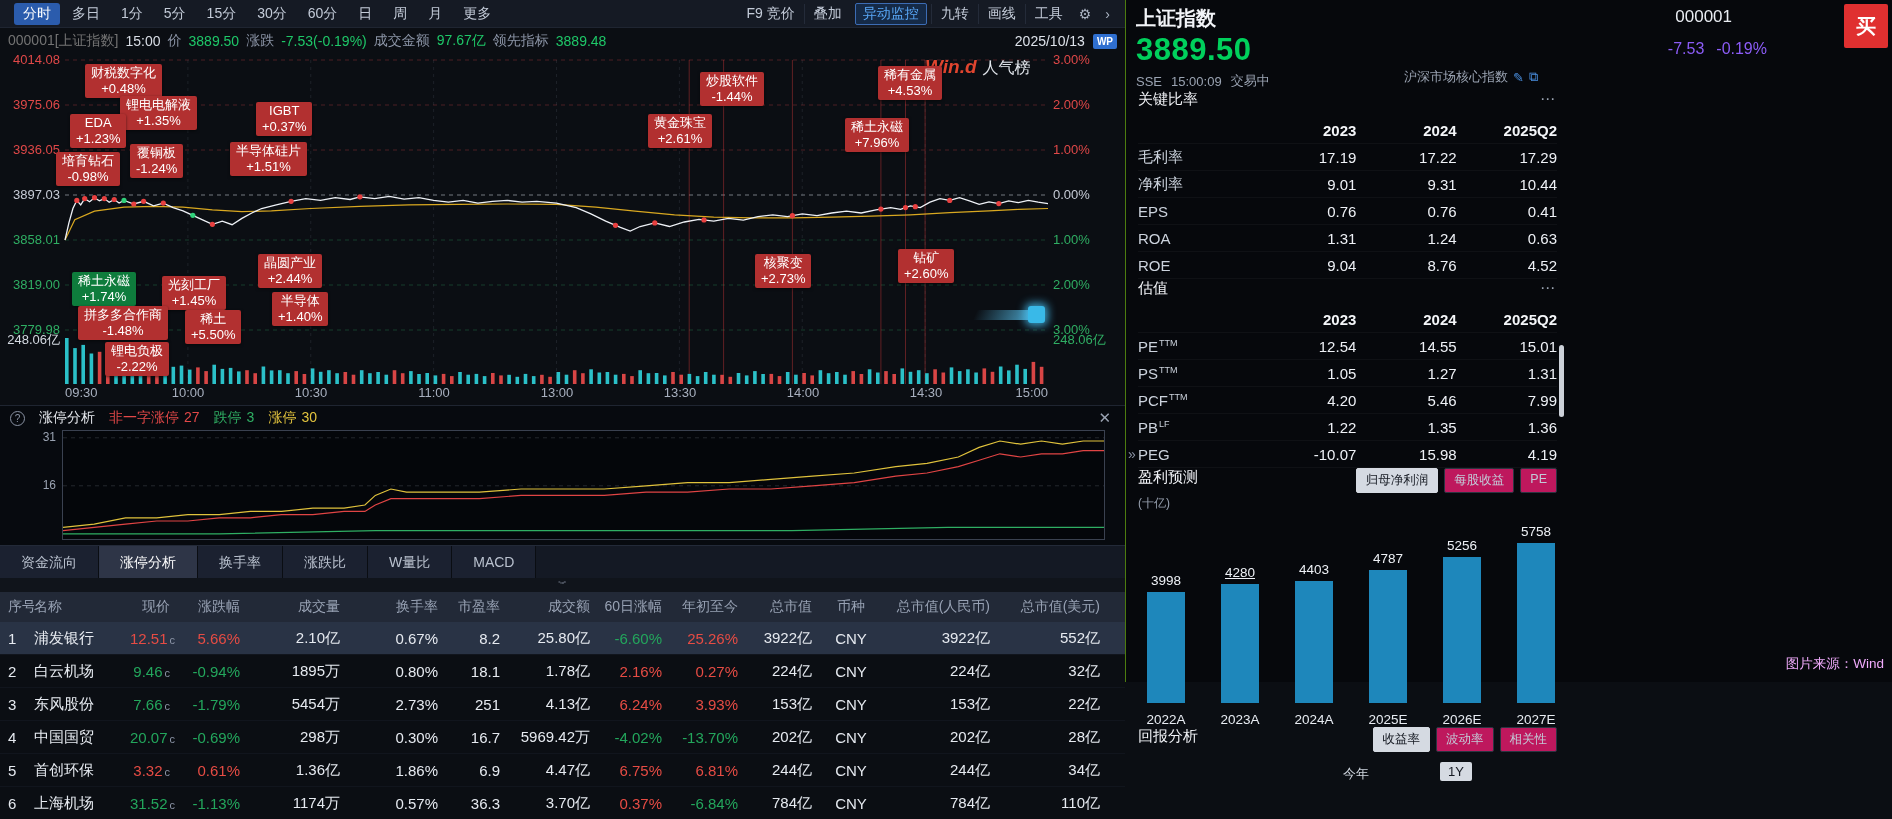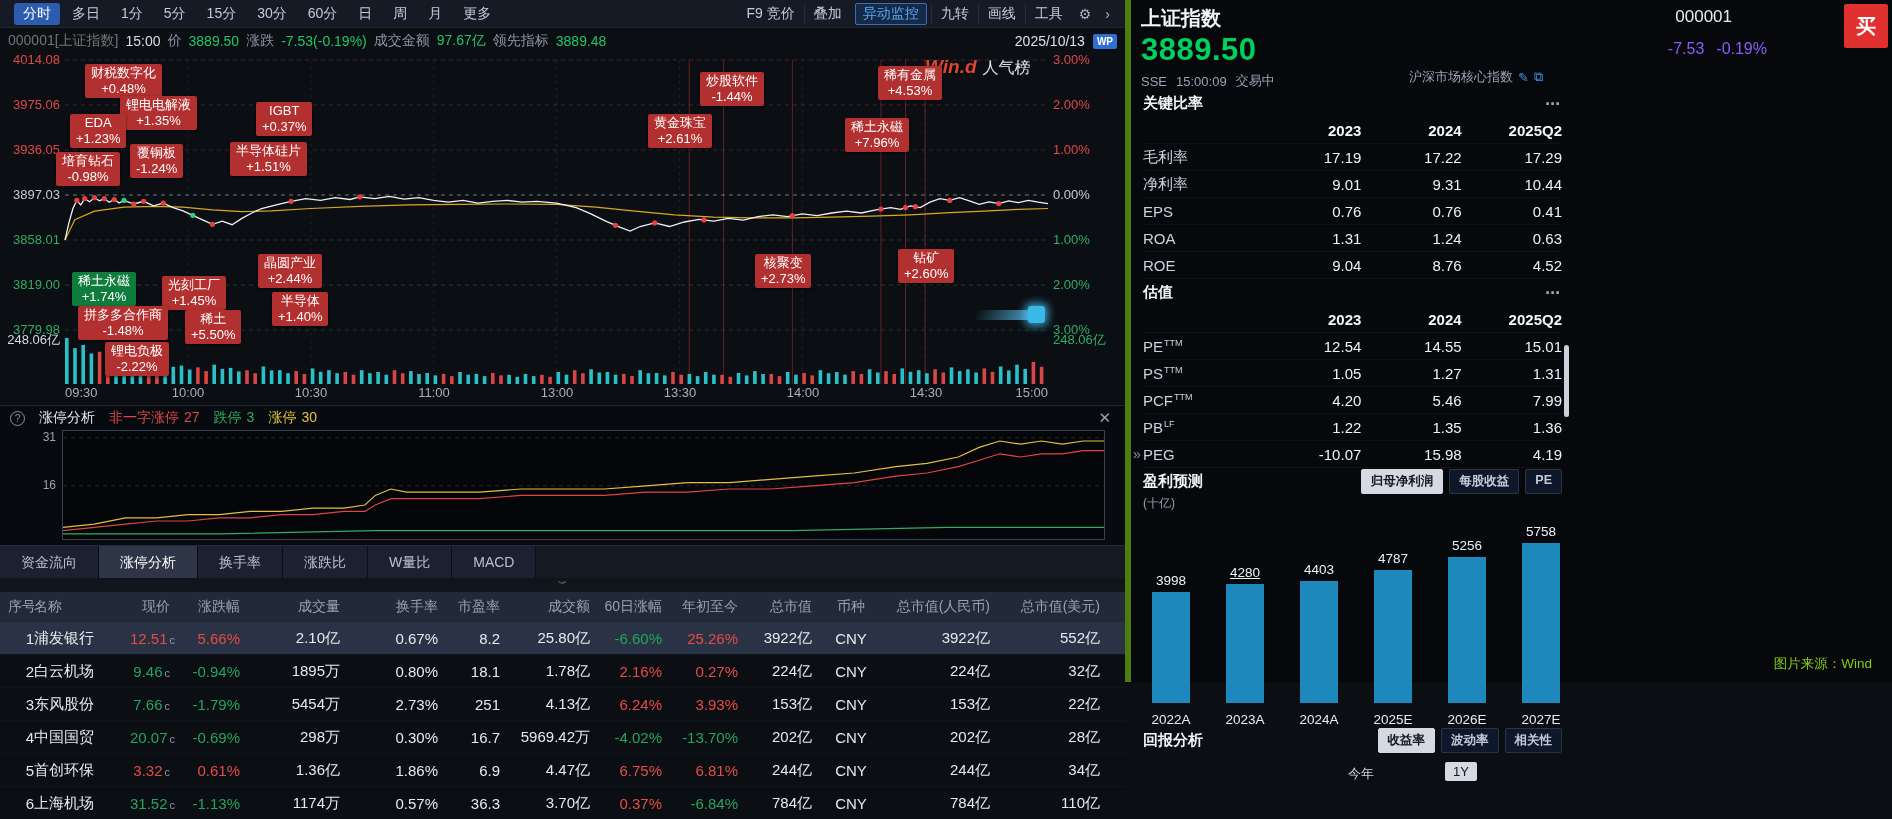--- a/index.html
+++ b/index.html
@@ -51,58 +51,58 @@
 .limit-yl{position:absolute;left:34px;width:22px;text-align:right;font-size:12px;color:#9aa3b2;}
 
 .tabs{position:absolute;left:0;top:545px;width:1125px;height:33px;background:#141924;display:flex;border-top:1px solid #232a38;}
 .tab{padding:0 21px;line-height:32px;font-size:14px;color:#b9c1ce;background:#1b2130;border-right:1px solid #0a0d12;white-space:nowrap;}
 .tab.active{background:#2e3547;color:#fff;}
 .collapse{position:absolute;left:0;top:578px;width:1125px;height:14px;background:#10141b;text-align:center;font-size:9px;color:#8d96a8;line-height:13px;}
 .tbl{position:absolute;left:0;top:592px;width:1125px;font-size:15px;}
 .tr{display:grid;grid-template-columns:34px 96px 50px 70px 100px 98px 62px 90px 72px 76px 74px 58px 120px 110px;height:33px;align-items:center;border-bottom:1px solid #11151d;color:#e6eaf0;}
 .tr.head{height:30px;background:#222937;color:#97a1b3;font-size:14px;border-bottom:none;}
 .tr > div{padding-right:10px;text-align:right;white-space:nowrap;overflow:hidden;}
-.tr > div:nth-child(1){text-align:right;padding-left:8px;padding-right:0;}
+.tr > div:nth-child(1){text-align:left;padding-left:8px;padding-right:0;}
 .tr > div:nth-child(2){text-align:left;padding-right:0;}
 .tr > div:nth-child(12){text-align:center;padding-right:0;}
 .tr.sel{background:#293345;}
 .up{color:#e64c44;}
 .down{color:#23a65c;}
 .sfx{color:#8d96a8;font-size:11px;margin-left:2px;}
 
-.right{position:absolute;left:1125px;top:0;width:767px;height:682px;background:#06080c;border-left:6px solid #4d7c0f;}
+.right{position:absolute;left:1125px;top:0;width:767px;height:682px;background:#06080c;border-left:1px solid #4d7c0f;}
 .qp-head{position:relative;height:90px;padding:5px 10px;}
 .qp-name{font-size:20px;font-weight:bold;color:#f2f4f8;}
 .qp-code{position:absolute;right:160px;top:7px;font-size:17px;color:#e9edf3;}
 .buy{position:absolute;right:4px;top:4px;width:44px;height:44px;background:#e03030;color:#fff;font-size:20px;font-weight:bold;border:none;border-radius:2px;}
 .qp-price{font-size:31px;font-weight:bold;color:#00d05c;letter-spacing:.5px;}
 .qp-chg{position:absolute;right:125px;top:40px;font-size:16px;color:#8b5cf6;display:flex;gap:12px;}
 .qp-sub{margin-top:4px;font-size:13px;color:#9aa3b2;display:flex;gap:9px;align-items:center;}
 .idx-tag{position:absolute;left:278px;top:68px;font-size:13px;color:#9aa3b2;display:flex;gap:5px;align-items:center;}
 .mini-ico{color:#4a90e2;font-size:13px;}
 .qp-content{position:relative;width:443px;padding:0 12px;}
-.sec-title{display:flex;align-items:center;height:27px;font-size:15px;font-weight:bold;color:#f1f3f7;}
+.sec-title{display:flex;align-items:flex-start;height:27px;font-size:15px;font-weight:normal;color:#f1f3f7;}
 .sec-menu{margin-left:auto;color:#9aa3b2;letter-spacing:2px;}
 .btns{margin-left:auto;display:flex;}
 .grid-row{display:grid;grid-template-columns:118px 1fr 1fr 1fr;height:27px;align-items:center;font-size:15px;border-bottom:1px solid rgba(255,255,255,.04);}
 .grid-row > div:first-child{color:#ccd3dd;text-align:left;}
 .grid-row > div{text-align:right;color:#eef1f6;}
 .grid-row.cols > div{font-weight:bold;color:#f4f6f9;border-bottom:none;}
 sup.tt{font-size:9px;color:#ccd3dd;margin-left:1px;}
-.btn{font-size:12.5px;padding:3px 9px;background:#0f172a;color:#c2cad7;border:1px solid #2c3442;border-radius:2px;margin-left:6px;white-space:nowrap;}
+.btn{font-size:12.5px;padding:3px 9px;background:#be185d;color:#c2cad7;border:1px solid #2c3442;border-radius:2px;margin-left:6px;white-space:nowrap;}
 .btn.active{background:#d5dae2;color:#151922;border-color:#d5dae2;}
 .unit{font-size:12px;color:#97a0af;height:20px;}
 .fchart{position:relative;height:212px;}
 .bar{position:absolute;width:38px;background:#1e87bb;}
 .bar-val{position:absolute;width:70px;text-align:center;font-size:13.5px;color:#eef1f6;}
 .bar-lab{position:absolute;bottom:0;width:70px;text-align:center;font-size:13.5px;color:#e8ecf2;}
 .range-row{position:relative;height:28px;margin-top:6px;font-size:13px;}
 .range-now{position:absolute;left:205px;top:5px;color:#cfd5de;}
 .range-1y{position:absolute;left:302px;top:2px;background:#d5dae2;color:#151922;padding:2px 8px;border-radius:2px;}
-.src{position:absolute;right:20px;bottom:9px;font-size:13.5px;color:#84cc16;}
+.src{position:absolute;right:8px;bottom:9px;font-size:13.5px;color:#f0abfc;}
 .peg-mark{position:absolute;left:2px;top:446px;color:#8a93a4;font-size:14px;}
 .scrollbar{position:absolute;left:433px;top:345px;width:5px;height:72px;background:#ccd1d9;border-radius:3px;}
 </style>
 </head>
 <body>
 
 <div class="app">
 
   <div class="toolbar">
     <div class="periods" id="periods">

